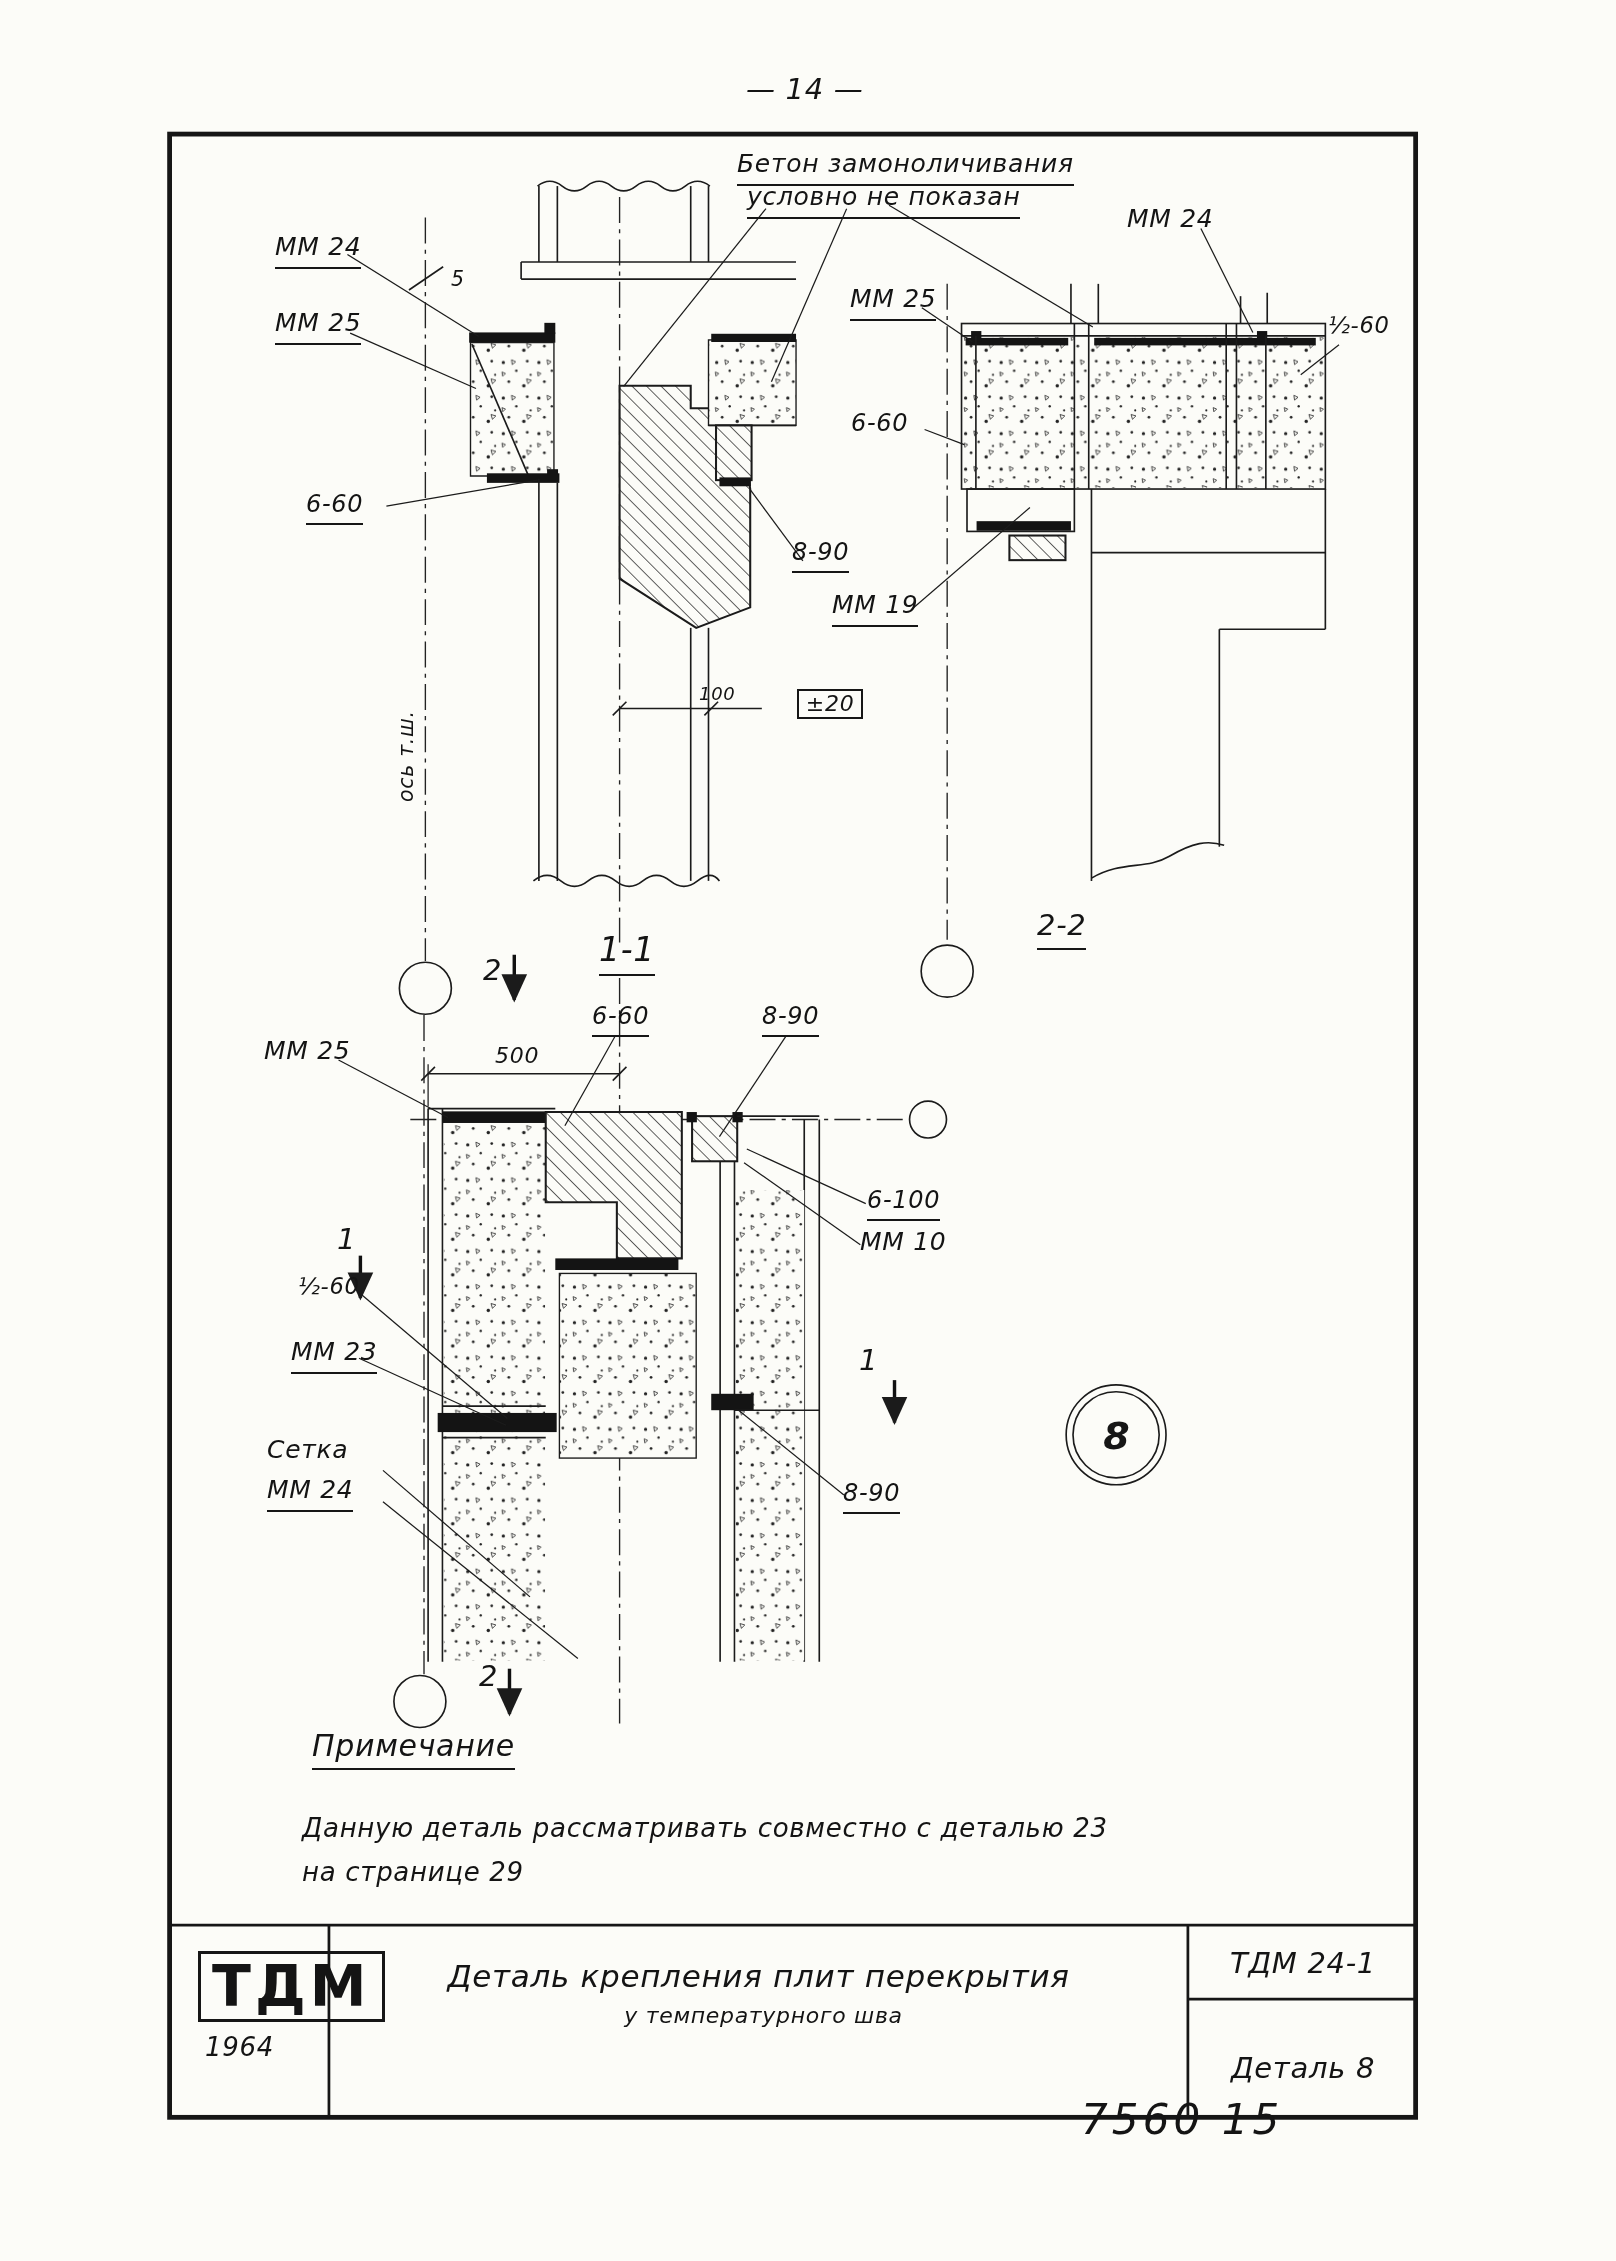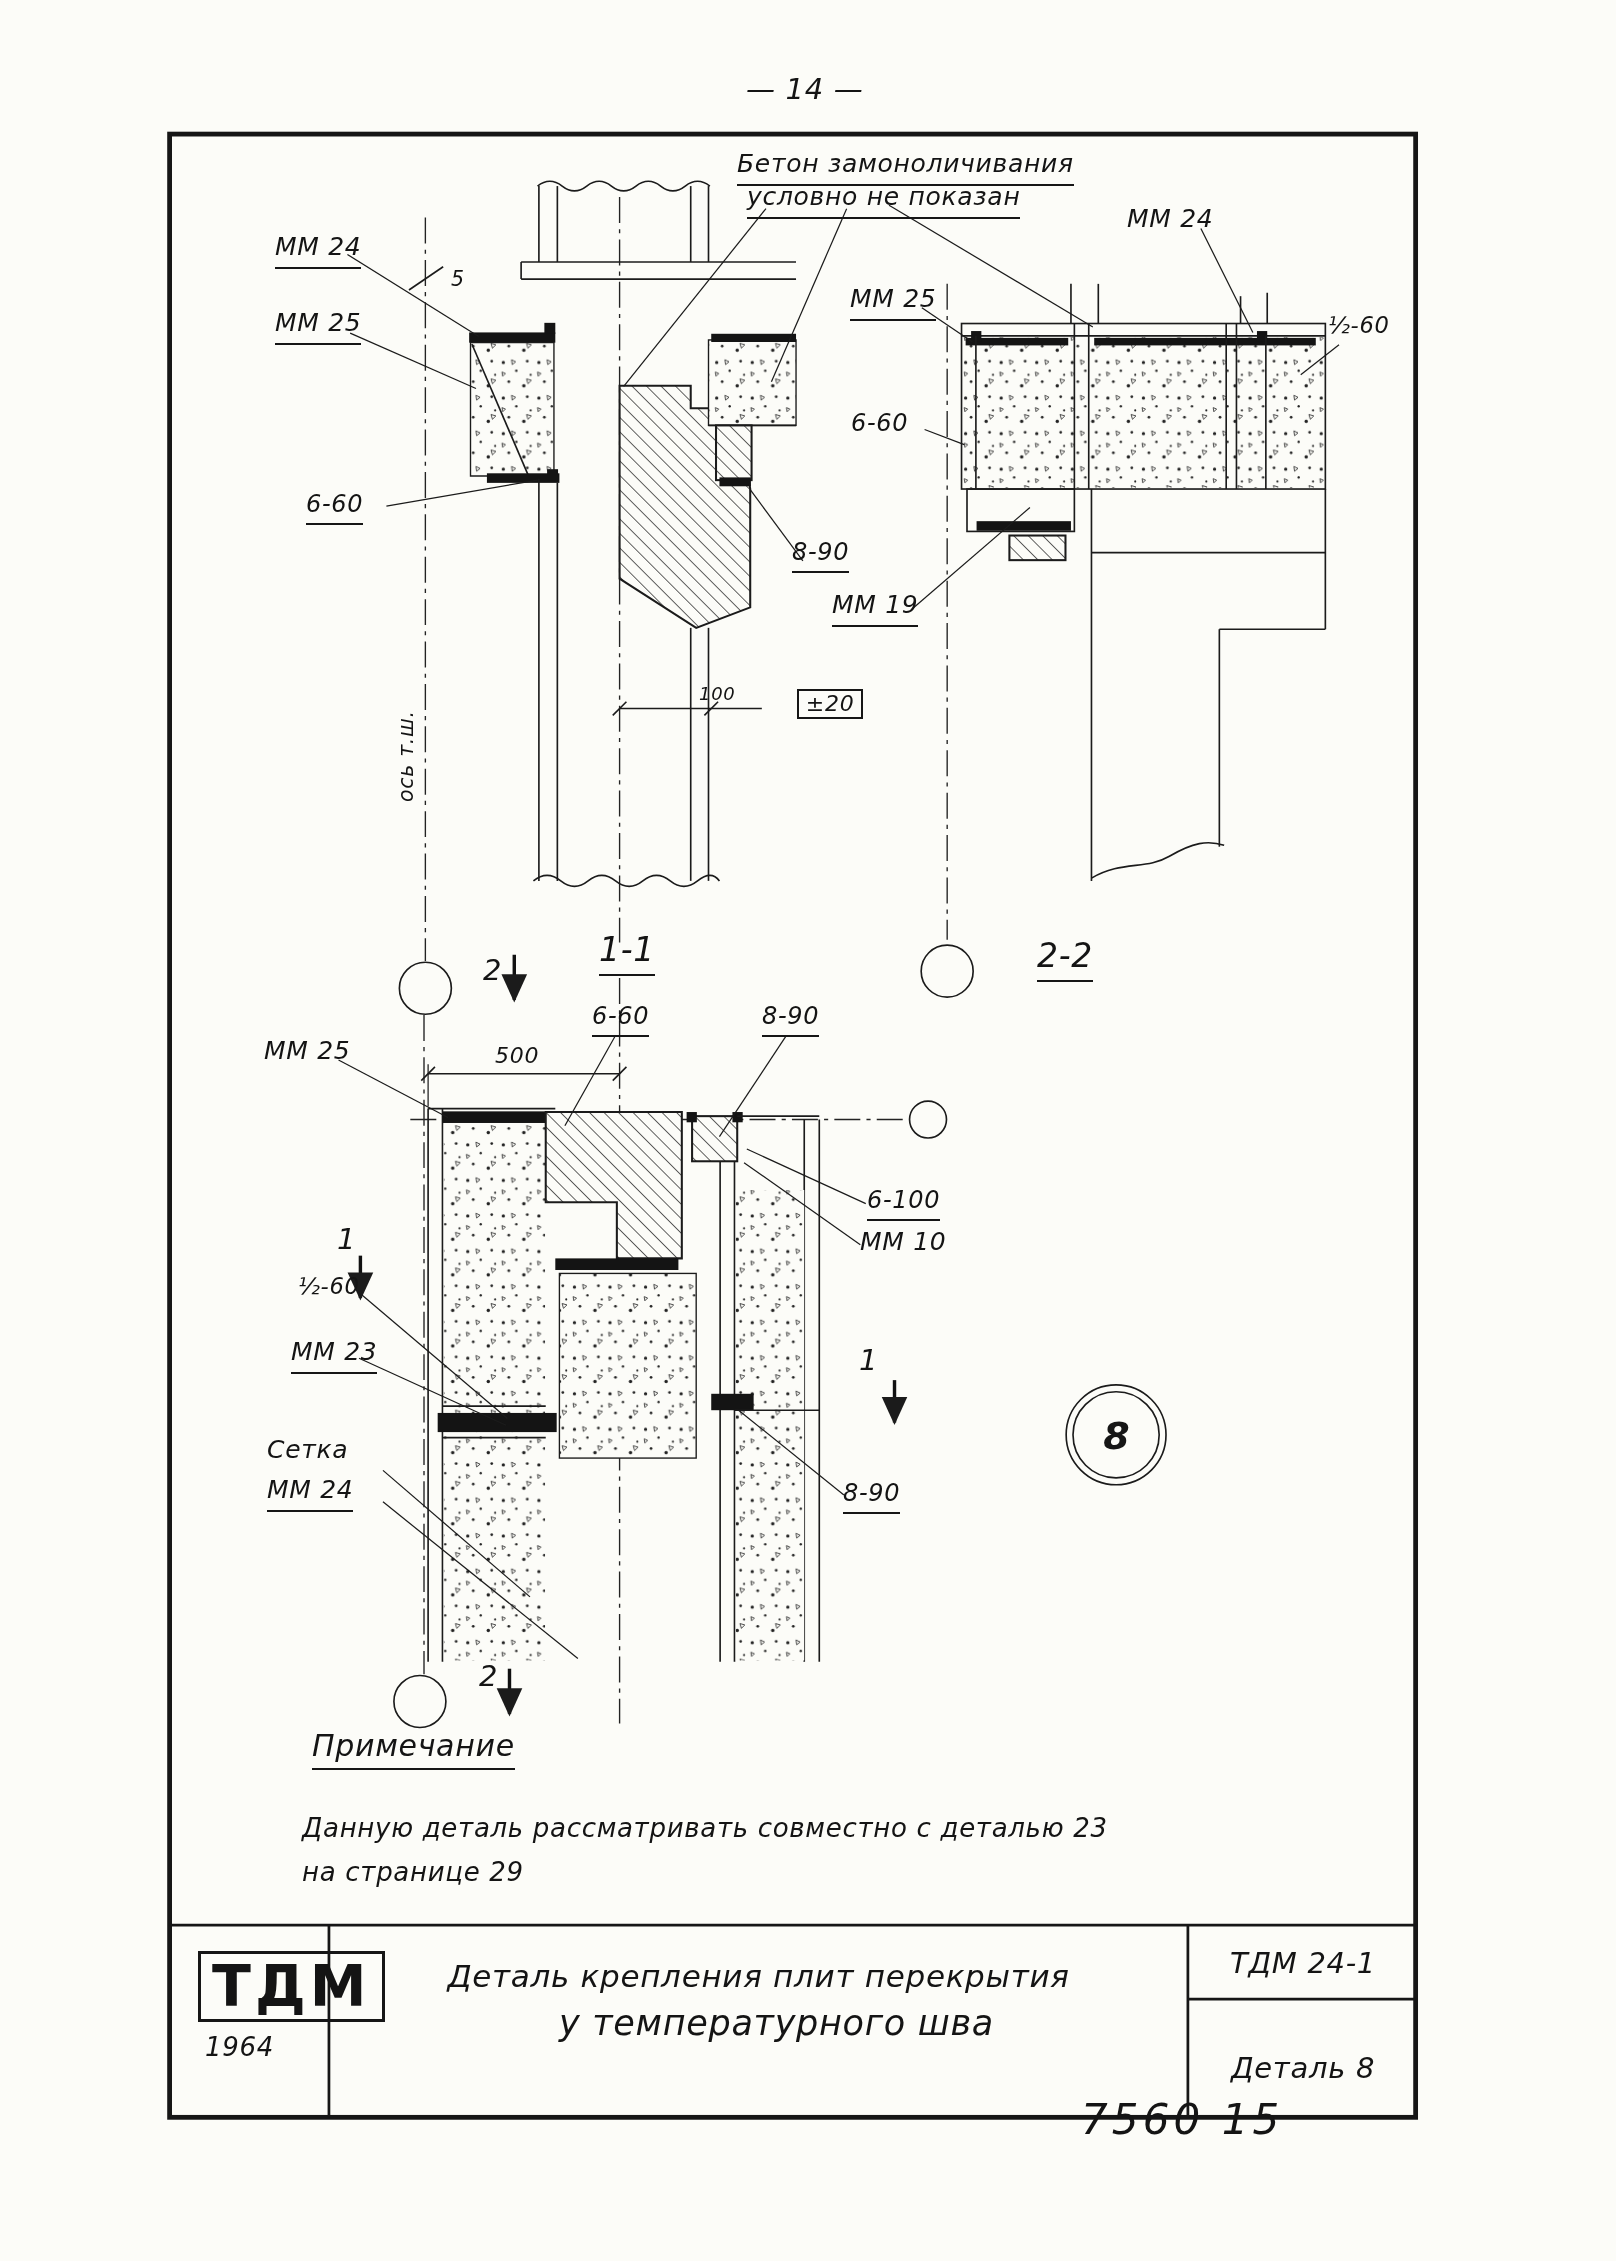--- a/index.html
+++ b/index.html
@@ -243,21 +243,21 @@
   <div class="lbl" style="left:699px; top:684px; font-size:18px;">100</div>
   <div class="lbl box" style="left:763px; top:689px; font-size:22px; position:absolute;">±20</div>
   <div class="lbl ul" style="left:792px; top:539px; font-size:24px;">8-90</div>
   <div class="lbl ul" style="left:599px; top:932px; font-size:33px;">1-1</div>
 
   <div class="lbl" style="left:1127px; top:205px; font-size:25px;">ММ 24</div>
   <div class="lbl ul" style="left:850px; top:285px; font-size:25px;">ММ 25</div>
   <div class="lbl" style="left:1328px; top:313px; font-size:22.6px;">½-60</div>
   <div class="lbl" style="left:851px; top:410px; font-size:24px;">6-60</div>
   <div class="lbl ul" style="left:832px; top:591px; font-size:25px;">ММ 19</div>
-  <div class="lbl ul" style="left:1037px; top:938px; font-size:33px;">2-2</div>
+  <div class="lbl ul" style="left:1037px; top:910px; font-size:29px;">2-2</div>
 
   <div class="lbl" style="left:483px; top:955px; font-size:29px;">2</div>
   <div class="lbl" style="left:337px; top:1224px; font-size:29px;">1</div>
   <div class="lbl" style="left:859px; top:1345px; font-size:29px;">1</div>
   <div class="lbl" style="left:479px; top:1661px; font-size:29px;">2</div>
 
   <div class="lbl" style="left:264px; top:1037px; font-size:25px;">ММ 25</div>
   <div class="lbl ul" style="left:592px; top:1003px; font-size:24px;">6-60</div>
   <div class="lbl ul" style="left:762px; top:1003px; font-size:24px;">8-90</div>
   <div class="lbl" style="left:495px; top:1044px; font-size:22px;">500</div>
@@ -271,20 +271,20 @@
 
   <div class="circle-lbl" style="left:1089px; top:1408px; width:55px; height:55px; font-size:38px;">8</div>
 
   <div class="lbl ul" style="left:312px; top:1729px; font-size:30px; border-bottom-width:2.7px;font-style:italic;">Примечание</div>
   <div class="lbl" style="left:302px; top:1814px; font-size:26px;">Данную деталь рассматривать совместно с деталью 23</div>
   <div class="lbl" style="left:302px; top:1858px; font-size:26px;">на странице 29</div>
 
   <div class="lbl logo" style="left:198px; top:1951px; font-size:57px;">ТДМ</div>
   <div class="lbl" style="left:205px; top:2033px; font-size:26px;">1964</div>
   <div class="lbl cen" style="left:329px; top:1959px; width:859px; font-size:31px;">Деталь крепления плит перекрытия</div>
-  <div class="lbl cen" style="left:338px; top:2004px; width:877px; font-size:35px;">у температурного шва</div>
+  <div class="lbl cen" style="left:325px; top:2004px; width:877px; font-size:22px;">у температурного шва</div>
   <div class="lbl cen" style="left:1188px; top:1948px; width:230px; font-size:29px;">ТДМ 24-1</div>
   <div class="lbl cen" style="left:1188px; top:2019px; width:230px; font-size:29px;margin-top:34px;">Деталь 8</div>
 
   <div class="lbl" style="left:1081px; top:2097px; font-size:42px; letter-spacing:4.1px;">7560  15</div>
 
 </div>
 
 
 </body></html>

